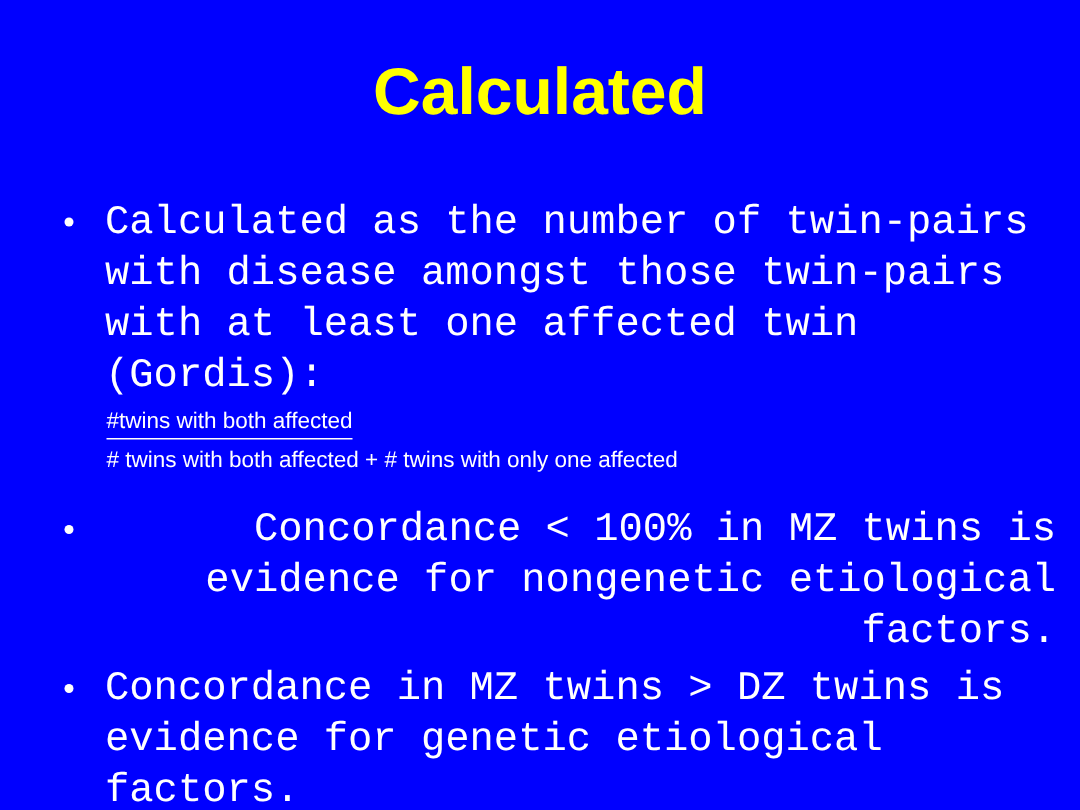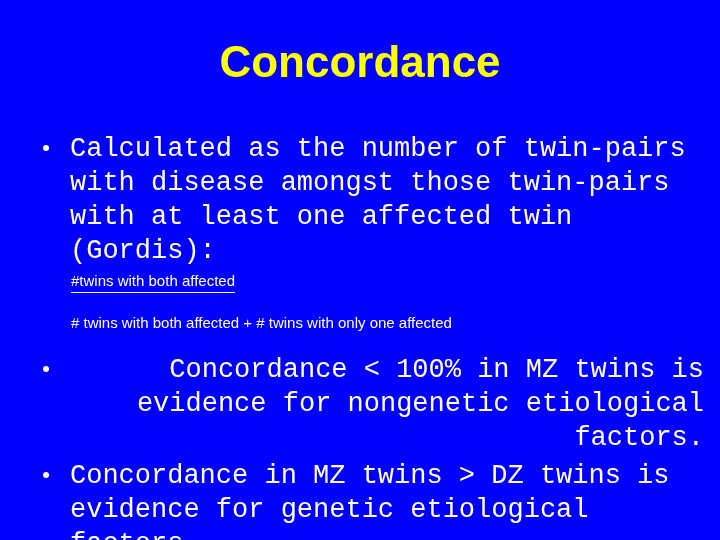--- a/index.html
+++ b/index.html
@@ -74,30 +74,30 @@
   }
   .fraction .numerator {
     display: inline-block;
     border-bottom: 1px solid #ffffff;
     padding-bottom: 1px;
     white-space: nowrap;
     text-align: right;
   }
   .fraction .denominator {
     display: block;
-    margin-top: 19px;
+    margin-top: 3px;
     white-space: nowrap;
   }
 </style>
 </head>
 <body>
 
 <div class="slide">
 
-  <div class="slide-title">Concordance</div>
+  <div class="slide-title">Calculated</div>
 
   <div class="body-block">
 
     <div class="bullet-item bullet-1">
       <span class="bullet-dot"></span>
       <span class="bullet-text">Calculated as the number of twin-pairs with disease amongst those twin-pairs with at least one affected twin (Gordis):</span>
     </div>
 
     <div class="fraction">
       <span class="numerator">#twins with both affected</span>

